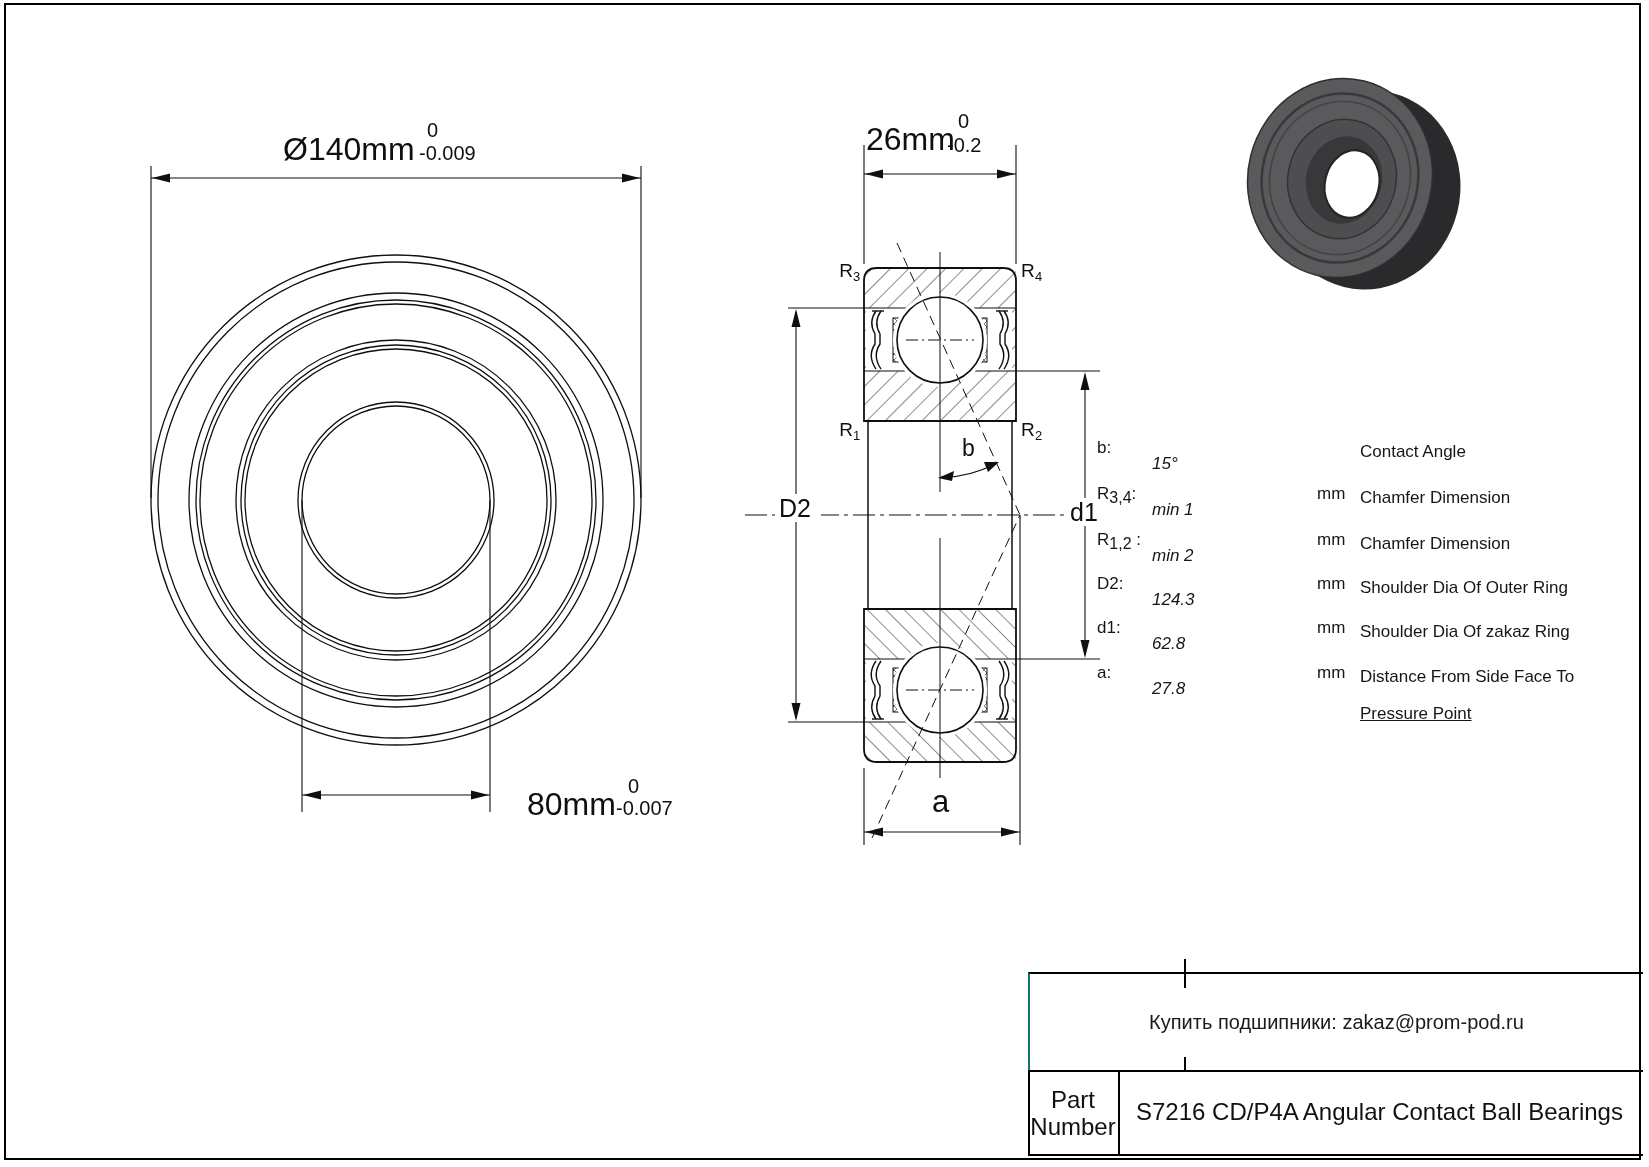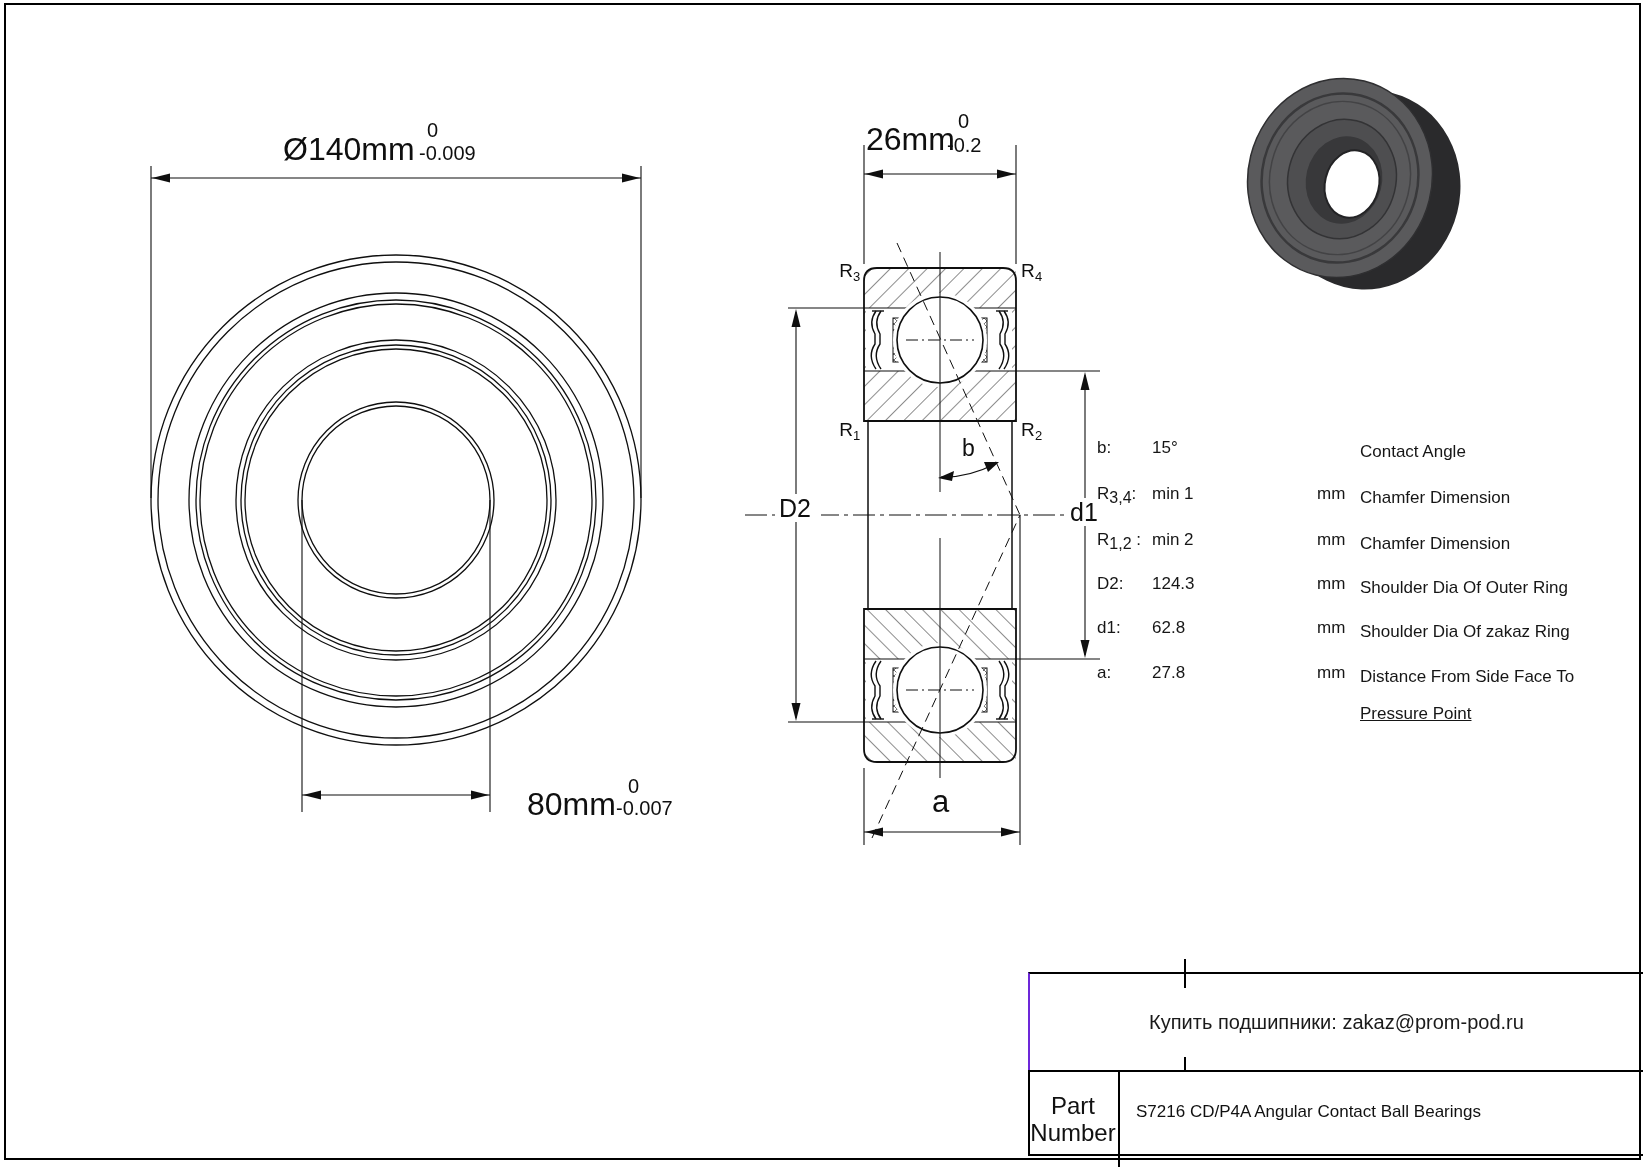--- a/index.html
+++ b/index.html
@@ -9,38 +9,38 @@
   .page-border{position:absolute;left:4px;top:3px;width:1637px;height:1157px;
        border:2px solid #000;box-sizing:border-box;}
   svg{position:absolute;left:0;top:0;}
   svg text{fill:#0f0f0f;}
   
   .spec{position:absolute;left:1097px;top:432px;width:548px;height:300px;
         font-size:17px;color:#161616;}
   .spec-row{position:absolute;left:0;height:24px;width:548px;}
   .spec-label{position:absolute;left:0;top:0;white-space:nowrap;}
   .spec-label sub{font-size:16px;}
-  .spec-value{position:absolute;left:55px;top:0;white-space:nowrap;}
+  .spec-value{position:absolute;left:55px;top:16px;white-space:nowrap;font-style:italic;}
   .spec-unit{position:absolute;left:200px;top:0;margin-left:20px;}
   .spec-desc{position:absolute;left:263px;top:4px;white-space:nowrap;}
   .spec-desc2{position:absolute;left:263px;top:272px;white-space:nowrap;text-decoration:underline;}
   
   .contact-box{position:absolute;left:1028px;top:972px;width:615px;height:98px;
-        border-top:2px solid #000;border-left:2px solid #6d28d9;box-sizing:border-box;}
+        border-top:2px solid #000;border-left:2px solid #0f766e;box-sizing:border-box;}
   .contact-text{position:absolute;left:0;top:0;width:100%;height:96px;line-height:96px;
         text-align:center;font-size:20px;color:#1a1a1a;}
   .part-row{position:absolute;left:1028px;top:1070px;width:615px;height:86px;
         border-top:2px solid #000;border-left:2px solid #000;border-bottom:2px solid #000;
         box-sizing:border-box;}
-  .part-label-cell{position:absolute;left:1028px;top:1070px;width:92px;height:98px;
+  .part-label-cell{position:absolute;left:1028px;top:1070px;width:92px;height:86px;
         border-right:2px solid #000;box-sizing:border-box;
         display:flex;flex-direction:column;justify-content:center;align-items:center;
         font-size:24px;line-height:27px;color:#111;}
   .part-desc{position:absolute;left:1136px;top:1070px;height:86px;line-height:84px;
-        font-size:17px;color:#111;white-space:nowrap;}
+        font-size:24px;color:#111;white-space:nowrap;}
   .tick{position:absolute;width:2px;background:#000;}
   .tick-top{left:1184px;top:959px;height:29px;}
   .tick-mid{left:1184px;top:1057px;height:14px;}
 </style>
 </head>
 <body>
 
 <div id="stage">
 
   <div class="page-border"></div>

